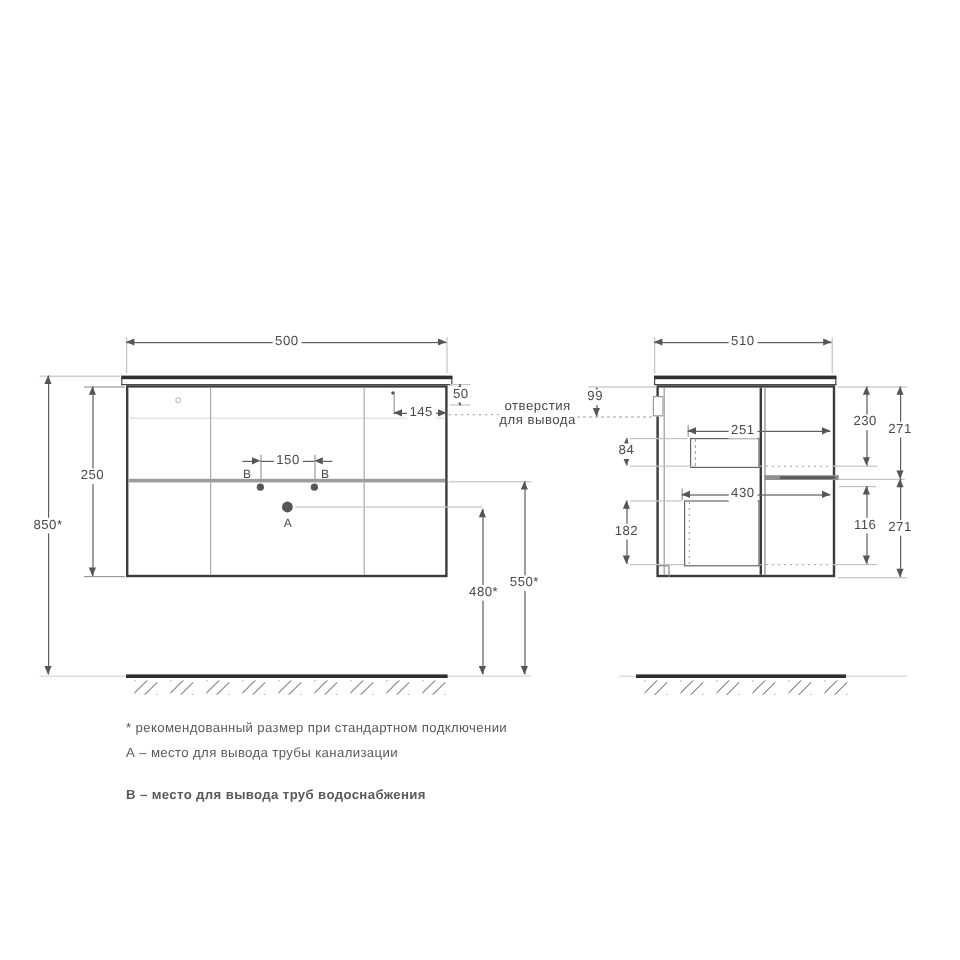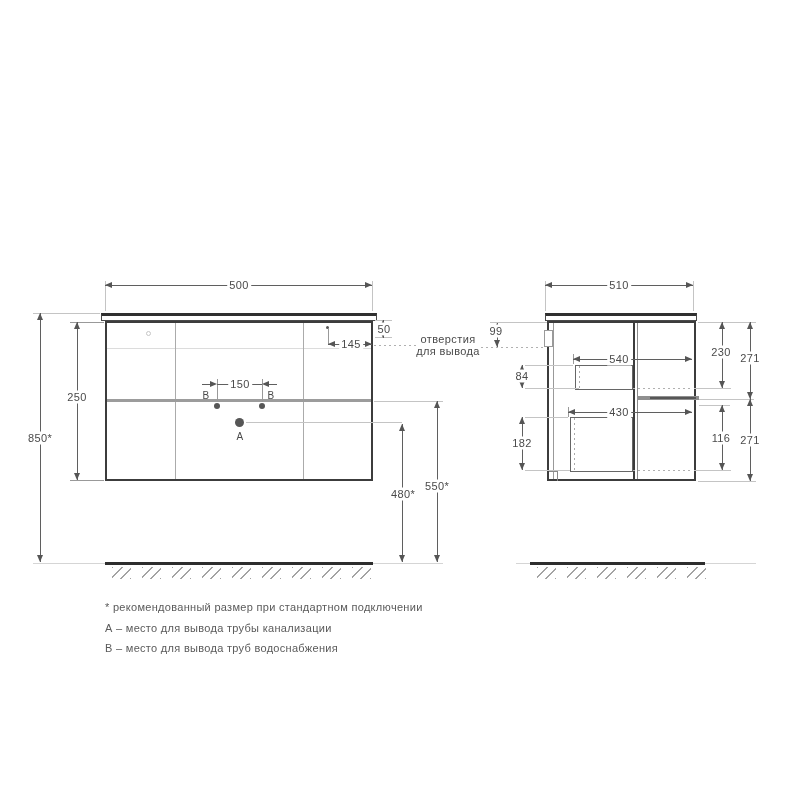--- a/index.html
+++ b/index.html
@@ -133,21 +133,21 @@
   <div class="hl" style="left:637px;top:396px;width:62px;height:4px;background:#8f8f8f;"></div>
   <div class="hl" style="left:650px;top:397px;width:46px;height:2px;background:#565656;"></div>
 
   <div class="rect" style="left:575px;top:365px;width:58px;height:25px;border:1px solid #666;background:transparent;"></div>
   <div class="dv" style="left:579px;top:366px;height:23px;"></div>
   <div class="dh" style="left:633px;top:388px;width:59px;"></div>
   <div class="vl mid" style="left:573px;top:354px;height:10px;"></div>
   <div class="hl" style="left:573px;top:359px;width:119px;"></div>
   <div class="ar l" style="left:573px;top:356px;"></div>
   <div class="ar r" style="left:685px;top:356px;"></div>
-  <div class="lab" style="left:619px;top:359px;">540</div>
+  <div class="lab" style="left:619px;top:359px;">251</div>
   <div class="hl ext" style="left:525px;top:365px;width:48px;"></div>
   <div class="hl ext" style="left:525px;top:388px;width:54px;"></div>
   <div class="vl" style="left:522px;top:365px;height:23px;"></div>
   <div class="ar u" style="left:519px;top:365px;"></div>
   <div class="ar d" style="left:519px;top:381px;"></div>
   <div class="lab" style="left:522px;top:376px;">84</div>
 
   <div class="rect" style="left:570px;top:417px;width:63px;height:55px;border:1px solid #666;background:transparent;"></div>
   <div class="dv" style="left:574px;top:418px;height:53px;"></div>
   <div class="dh" style="left:633px;top:470px;width:59px;"></div>
@@ -200,15 +200,15 @@
     <i></i>
       <i></i>
       <i></i>
       <i></i>
       <i></i>
       <i></i>
   </div>
 
   <div class="note" style="left:105px;top:602px;">* рекомендованный размер при стандартном подключении</div>
   <div class="note" style="left:105px;top:623px;">А – место для вывода трубы канализации</div>
-  <div class="note" style="left:105px;top:643px;">В – место для вывода труб водоснабжения</div>
+  <div class="note" style="left:105px;top:658px;font-weight:bold;">В – место для вывода труб водоснабжения</div>
 
 </div>
 
 </body></html>

